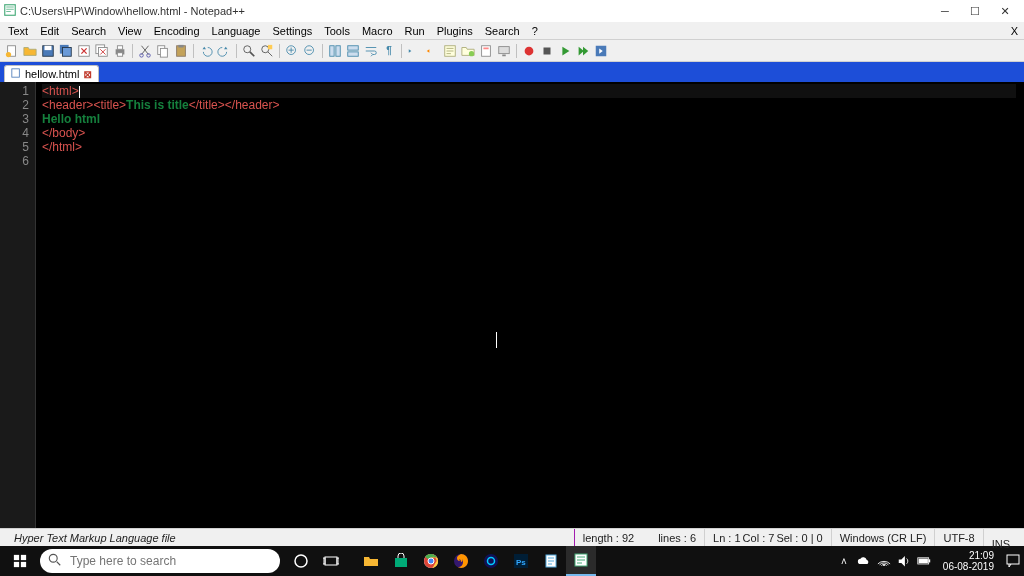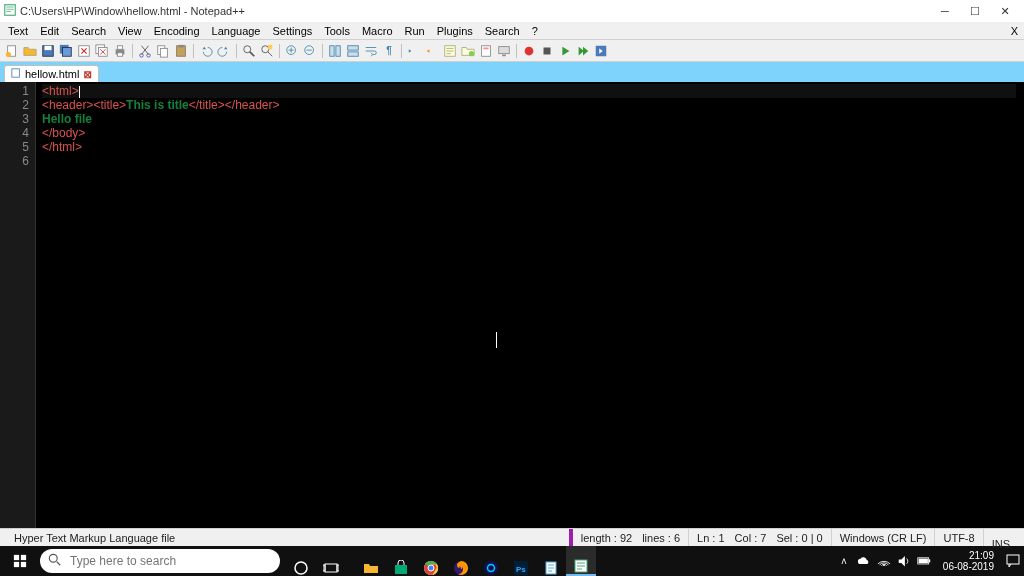--- a/index.html
+++ b/index.html
@@ -12,49 +12,49 @@
 
 .menubar { height: 18px; background: #f0f0f0; display: flex; align-items: center; font-size: 11px; color: #000; padding: 0 2px; border-bottom: 1px solid #d0d0d0; }
 .menubar span { padding: 1px 6px; cursor: default; }
 .menubar .closex { margin-left: auto; padding-right: 4px; }
 
 .toolbar { height: 22px; background: #f0f0f0; display: flex; align-items: center; padding: 0 4px; gap: 2px; border-bottom: 1px solid #d0d0d0; }
 .tb-btn { width: 16px; height: 16px; display: inline-flex; align-items: center; justify-content: center; font-size: 10px; cursor: default; }
 .tb-btn svg { width: 14px; height: 14px; }
 .tb-sep { width: 1px; height: 14px; background: #c0c0c0; margin: 0 2px; }
 
-.tabbar { height: 20px; background: #7dd3fc; display: flex; align-items: flex-end; padding: 0 4px; }
+.tabbar { height: 20px; background: #1d4ed8; display: flex; align-items: flex-end; padding: 0 4px; }
 .tab { background: #fff; border: 1px solid #c0c0c0; border-bottom: none; padding: 2px 6px; font-size: 11px; display: flex; align-items: center; gap: 4px; border-radius: 3px 3px 0 0; }
 .tab .tabx { color: #c0392b; font-size: 10px; font-weight: bold; }
 
 .editor-wrap { display: flex; background: #000; height: 446px; }
 .gutter { width: 36px; background: #1a1a1a; text-align: right; padding: 2px 6px 0 0; font-family: Consolas, monospace; font-size: 12px; color: #888; line-height: 14px; border-right: 1px solid #333; }
 .gutter div { height: 14px; }
 .editor { flex: 1; background: #000; padding: 2px 8px 0 6px; font-family: Consolas, "Courier New", monospace; font-size: 12px; line-height: 14px; color: #fff; position: relative; }
 .editor .line { height: 14px; white-space: pre; }
 .current-line { background: rgba(64,64,64,0.25); }
 .tag { color: #d9534f; } 
 .text { color: #15803d; font-weight: bold; }
 .cursor-caret { position: absolute; left: 460px; top: 250px; width: 1px; height: 16px; background: #fff; }
 .text-caret::after { content: ""; display: inline-block; width: 1px; height: 12px; background: #fff; vertical-align: middle; }
 
 .statusbar { height: 18px; background: #f0f0f0; display: flex; align-items: center; font-size: 11px; color: #222; padding: 0 6px; border-top: 1px solid #d0d0d0; }
 .statusbar .sb-cell { padding: 0 8px; border-right: 1px solid #d0d0d0; height: 100%; display: flex; align-items: center; }
-.statusbar .sb-cell:first-child { flex: 1; border-right: 4px solid #a21caf; }
+.statusbar .sb-cell:first-child { flex: 1; border-right: 1px solid #a21caf; font-style: italic; }
 .statusbar .sb-cell:last-child { border-right: none; margin-top: 12px; }
 
 .taskbar { height: 30px; background: #101010; display: flex; align-items: center; }
 .taskbar .start { width: 40px; height: 100%; display: flex; align-items: center; justify-content: center; }
 .taskbar .start svg { width: 14px; height: 14px; }
 .taskbar .search { flex: 0 0 240px; height: 24px; background: #fff; display: flex; align-items: center; padding: 0 8px; gap: 8px; font-size: 12px; color: #555; margin-right: 6px; border-radius: 12px; }
 .taskbar .search svg { width: 14px; height: 14px; flex-shrink: 0; }
 .taskbar .search input { border: none; outline: none; flex: 1; font-size: 12px; color: #333; background: transparent; }
 .taskbar .tray { margin-left: auto; display: flex; align-items: center; color: #fff; font-size: 10px; padding-right: 4px; gap: 6px; }
 .taskbar .clock { text-align: right; line-height: 11px; padding: 0 6px; }
-.taskbar .tb-icon { width: 30px; height: 100%; display: flex; align-items: flex-end; justify-content: center; color: #fff; font-size: 11px; }
+.taskbar .tb-icon { width: 30px; height: 100%; display: flex; align-items: center; justify-content: center; color: #fff; font-size: 11px; }
 .taskbar .tb-icon.active { background: #2b2b2b; border-bottom: 2px solid #76b9ed; }
 .taskbar .tb-icon svg { width: 16px; height: 16px; }
 
 .tray-ico { width: 14px; height: 14px; display: inline-flex; align-items: center; justify-content: center; }
 
 </style>
 </head>
 <body>
 
 <div class="titlebar">
@@ -293,34 +293,34 @@
     <div>1</div>
     <div>2</div>
     <div>3</div>
     <div>4</div>
     <div>5</div>
     <div>6</div>
   </div>
   <div class="editor">
     <div class="line current-line"><span class="tag">&lt;html&gt;</span><span class="text-caret"></span></div>
     <div class="line"><span class="tag">&lt;header&gt;&lt;title&gt;</span><span class="text">This is title</span><span class="tag">&lt;/title&gt;&lt;/header&gt;</span></div>
-    <div class="line"><span class="text">Hello file</span></div>
+    <div class="line"><span class="text">Hello html</span></div>
     <div class="line"><span class="tag">&lt;/body&gt;</span></div>
     <div class="line"><span class="tag">&lt;/html&gt;</span></div>
     <div class="cursor-caret"></div>
   </div>
 </div>
 
 <div class="statusbar">
   <div class="sb-cell">Hyper Text Markup Language file</div>
-  <div class="sb-cell" style="gap:10px;">
+  <div class="sb-cell" style="gap:24px;">
     <span>length : 92</span>
     <span>lines : 6</span>
   </div>
-  <div class="sb-cell" style="gap:10px;">
+  <div class="sb-cell" style="gap:2px;">
     <span>Ln : 1</span>
     <span>Col : 7</span>
     <span>Sel : 0 | 0</span>
   </div>
   <div class="sb-cell">Windows (CR LF)</div>
   <div class="sb-cell">UTF-8</div>
   <div class="sb-cell">INS</div>
 </div>
 
 <div class="taskbar">

